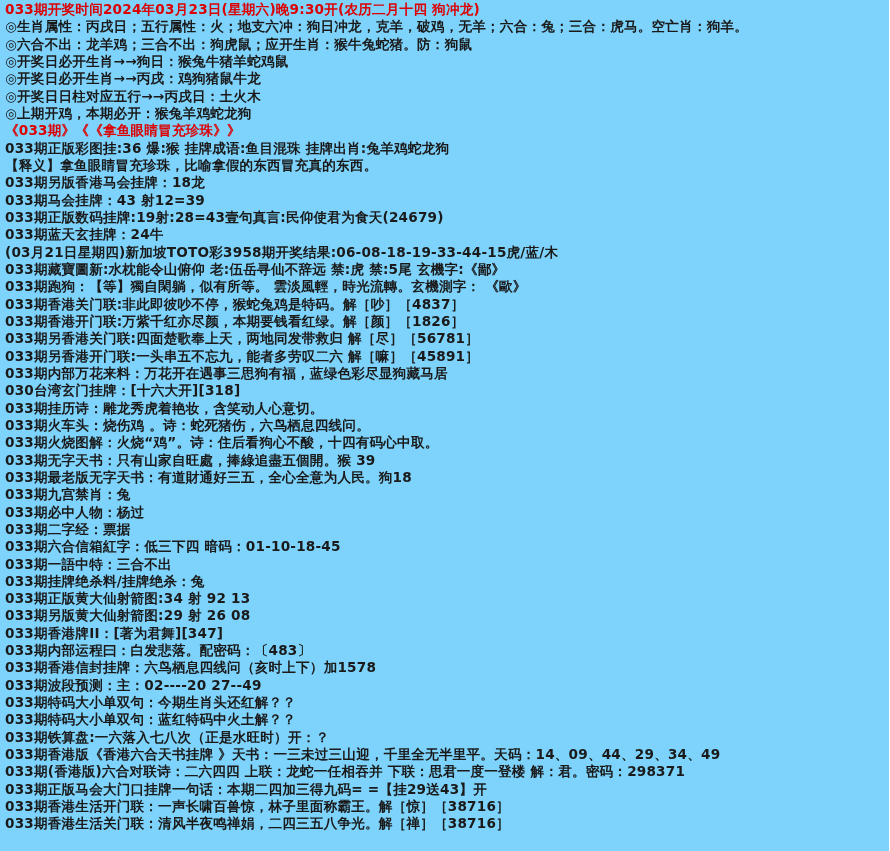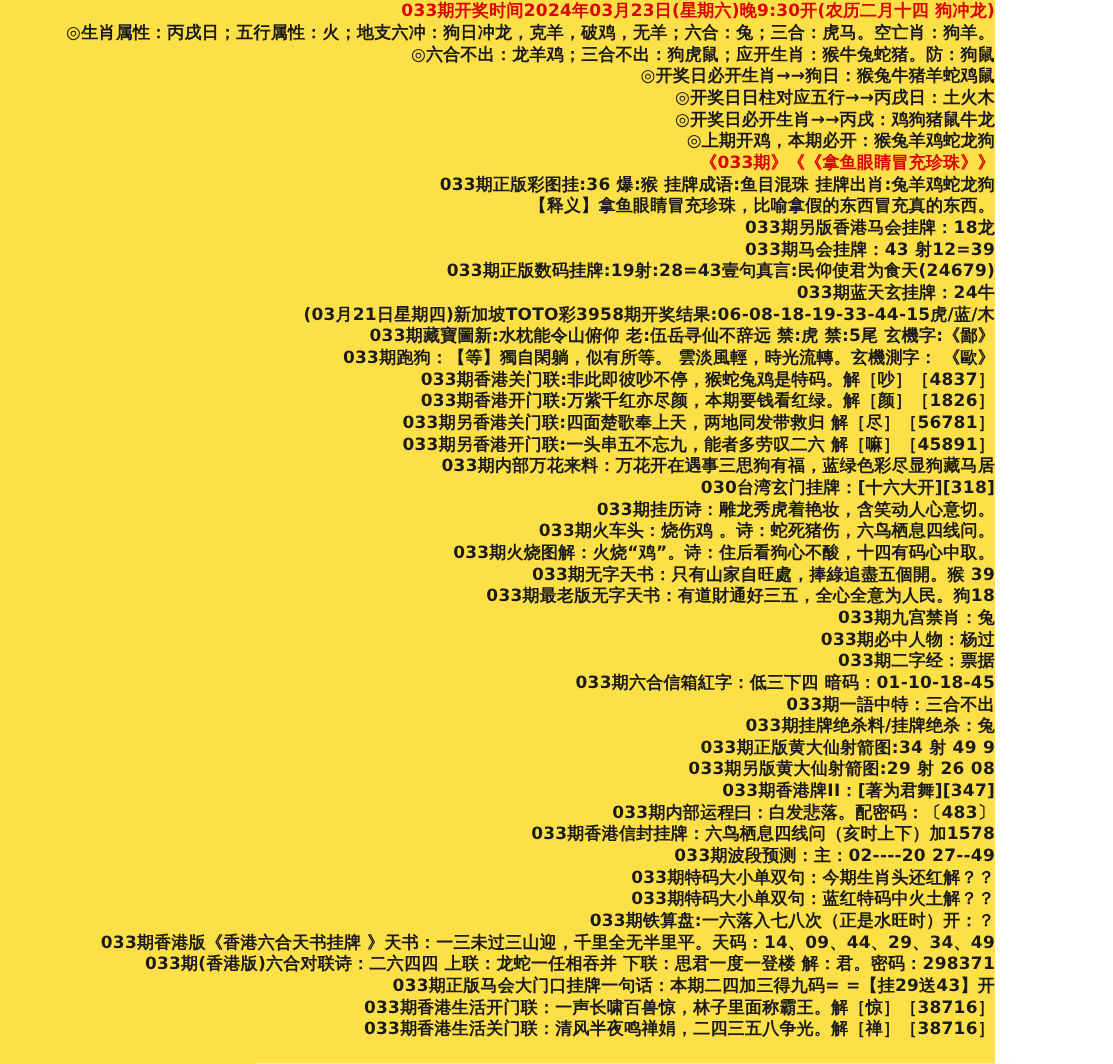--- a/index.html
+++ b/index.html
@@ -2,28 +2,27 @@
 <html><head>
 <meta charset="utf-8">
 <style>
   html, body {
     margin: 0;
     padding: 0;
     background: #ffffff;
   }
   .page {
     position: relative;
-    width: 796px;
+    width: 889px;
     height: 851px;
-    background: #fde047;
+    background: #7dd3fc;
     overflow: hidden;
     box-sizing: border-box;
     padding: 1px 0 0 5px;
     font-family: "DejaVu Sans", "Liberation Sans", sans-serif;
-    text-align: right;
   }
   .line {
     height: 17.34px;
     line-height: 17.34px;
     white-space: nowrap;
     font-size: 13.6px;
     font-weight: 700;
     color: #1a1a1a;
     letter-spacing: 0.2px;
   }
@@ -33,22 +32,22 @@
 </style>
 </head>
 <body>
 
 <div class="page">
   <div id="document-body">
       <div class="line red">033期开奖时间2024年03月23日(星期六)晚9:30开(农历二月十四 狗冲龙)</div>
       <div class="line">◎生肖属性：丙戌日；五行属性：火；地支六冲：狗日冲龙，克羊，破鸡，无羊；六合：兔；三合：虎马。空亡肖：狗羊。</div>
       <div class="line">◎六合不出：龙羊鸡；三合不出：狗虎鼠；应开生肖：猴牛兔蛇猪。防：狗鼠</div>
       <div class="line">◎开奖日必开生肖→→狗日：猴兔牛猪羊蛇鸡鼠</div>
+      <div class="line">◎开奖日必开生肖→→丙戌：鸡狗猪鼠牛龙</div>
       <div class="line">◎开奖日日柱对应五行→→丙戌日：土火木</div>
-      <div class="line">◎开奖日必开生肖→→丙戌：鸡狗猪鼠牛龙</div>
       <div class="line">◎上期开鸡，本期必开：猴兔羊鸡蛇龙狗</div>
       <div class="line red">《033期》《《拿鱼眼睛冒充珍珠》》</div>
       <div class="line">033期正版彩图挂:36 爆:猴 挂牌成语:鱼目混珠 挂牌出肖:兔羊鸡蛇龙狗</div>
       <div class="line">【释义】拿鱼眼睛冒充珍珠，比喻拿假的东西冒充真的东西。</div>
       <div class="line">033期另版香港马会挂牌：18龙</div>
       <div class="line">033期马会挂牌：43 射12=39</div>
       <div class="line">033期正版数码挂牌:19射:28=43壹句真言:民仰使君为食天(24679)</div>
       <div class="line">033期蓝天玄挂牌：24牛</div>
       <div class="line">(03月21日星期四)新加坡TOTO彩3958期开奖结果:06-08-18-19-33-44-15虎/蓝/木</div>
       <div class="line">033期藏寶圖新:水枕能令山俯仰 老:伍岳寻仙不辞远 禁:虎 禁:5尾 玄機字:《鄙》</div>
@@ -63,21 +62,21 @@
       <div class="line">033期火车头：烧伤鸡 。诗：蛇死猪伤，六鸟栖息四线问。</div>
       <div class="line">033期火烧图解：火烧“鸡”。诗：住后看狗心不酸，十四有码心中取。</div>
       <div class="line">033期无字天书：只有山家自旺處，捧綠追盡五個開。猴 39</div>
       <div class="line">033期最老版无字天书：有道財通好三五，全心全意为人民。狗18</div>
       <div class="line">033期九宫禁肖：兔</div>
       <div class="line">033期必中人物：杨过</div>
       <div class="line">033期二字经：票据</div>
       <div class="line">033期六合信箱紅字：低三下四 暗码：01-10-18-45</div>
       <div class="line">033期一語中特：三合不出</div>
       <div class="line">033期挂牌绝杀料/挂牌绝杀：兔</div>
-      <div class="line">033期正版黄大仙射箭图:34 射 49 9</div>
+      <div class="line">033期正版黄大仙射箭图:34 射 92 13</div>
       <div class="line">033期另版黄大仙射箭图:29 射 26 08</div>
       <div class="line">033期香港牌II：[著为君舞][347]</div>
       <div class="line">033期内部运程曰：白发悲落。配密码：〔483〕</div>
       <div class="line">033期香港信封挂牌：六鸟栖息四线问（亥时上下）加1578</div>
       <div class="line">033期波段预测：主：02----20 27--49</div>
       <div class="line">033期特码大小单双句：今期生肖头还红解？？</div>
       <div class="line">033期特码大小单双句：蓝红特码中火土解？？</div>
       <div class="line">033期铁算盘:一六落入七八次（正是水旺时）开：？</div>
       <div class="line">033期香港版《香港六合天书挂牌 》天书：一三未过三山迎，千里全无半里平。天码：14、09、44、29、34、49</div>
       <div class="line">033期(香港版)六合对联诗：二六四四 上联：龙蛇一任相吞并 下联：思君一度一登楼 解：君。密码：298371</div>

